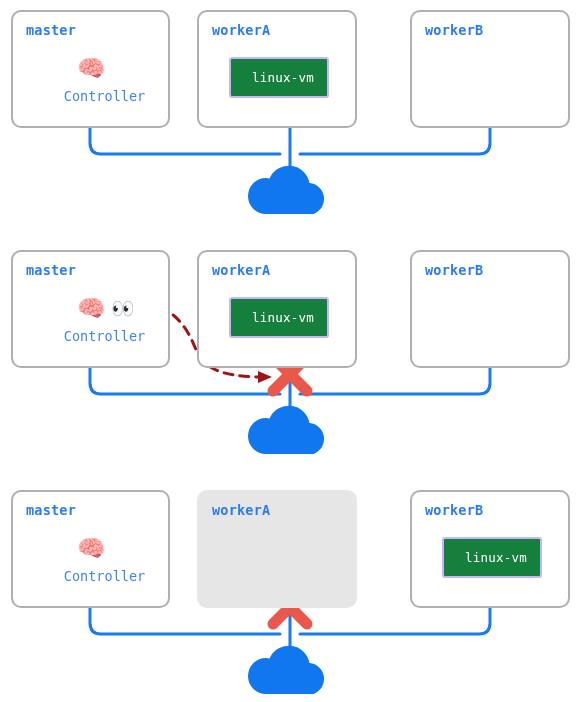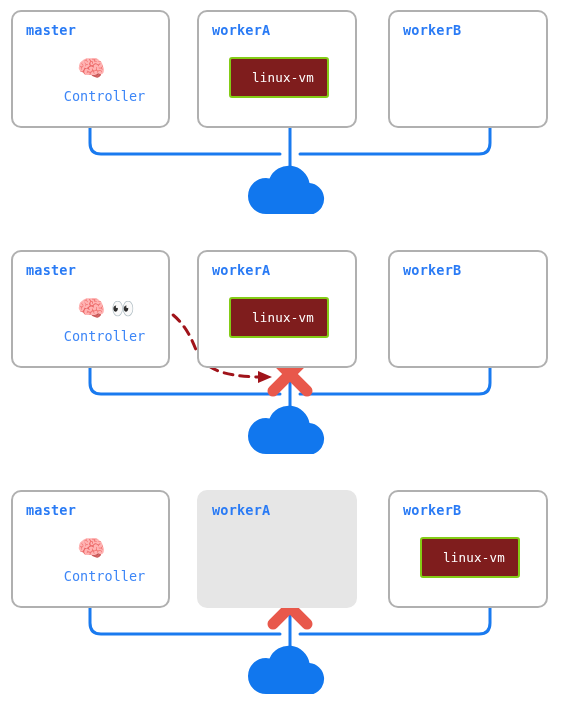--- a/index.html
+++ b/index.html
@@ -39,21 +39,21 @@
     background: #ffffff;
     top: 10px;
     height: 118px;
   }
   .node-box.grey {
     background: #e6e6e6;
     border: 2px solid #e6e6e6;
   }
   .box-master  { left: 11px;  width: 159px; }
   .box-workerA { left: 197px; width: 160px; }
-  .box-workerB { left: 388px; width: 160px; }
+  .box-workerB { left: 410px; width: 160px; }
 
   .node-label {
     position: absolute;
     left: 13px;
     top: 10px;
     font-size: 13.5px;
     font-weight: bold;
     color: #2a7bf5;
     letter-spacing: 0.2px;
     white-space: nowrap;
@@ -93,22 +93,22 @@
     padding-left: 28px;
   }
 
   .vm-box {
     position: absolute;
     box-sizing: border-box;
     width: 100px;
     height: 41px;
     left: 30px;
     top: 45px;
-    background: #7f1d1d;
-    border: 2px solid #84cc16;
+    background: #15803d;
+    border: 2px solid #c4b5fd;
     border-radius: 3px;
     color: #ffffff;
     font-size: 12.5px;
     line-height: 37px;
     text-align: center;
     letter-spacing: 0.2px;
     padding-left: 8px;
   }
 
   .svg-layer {

